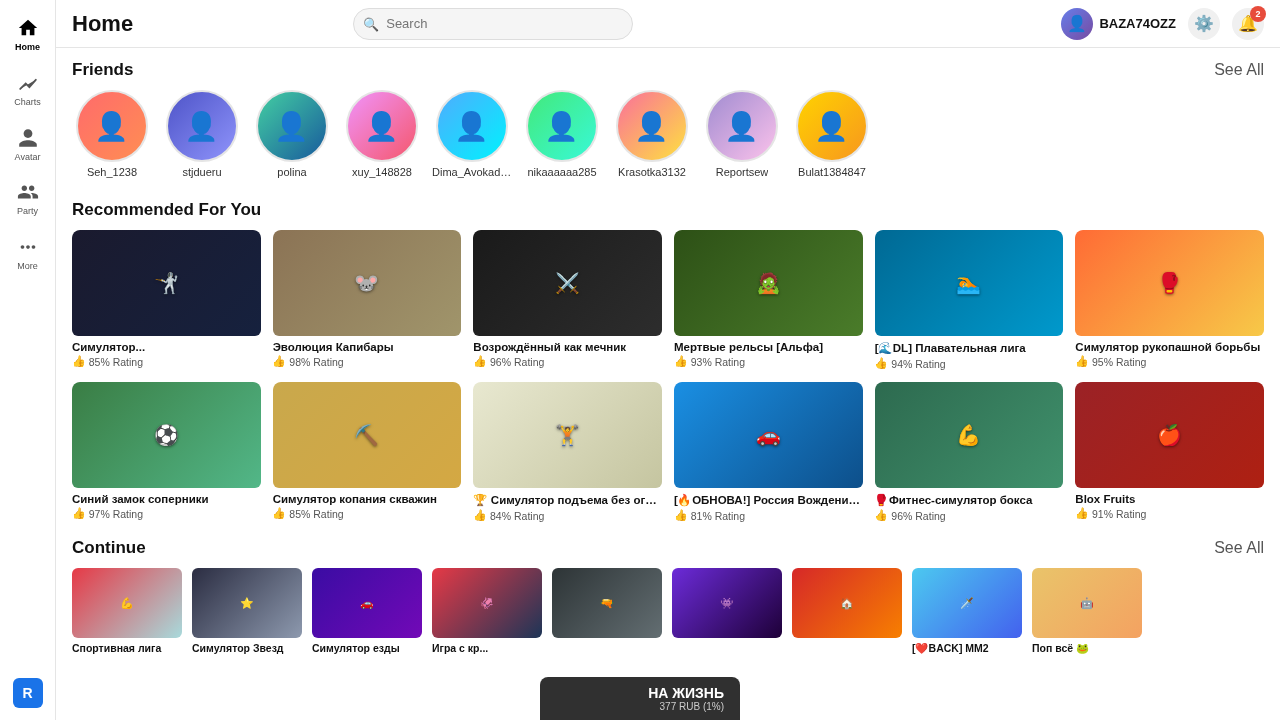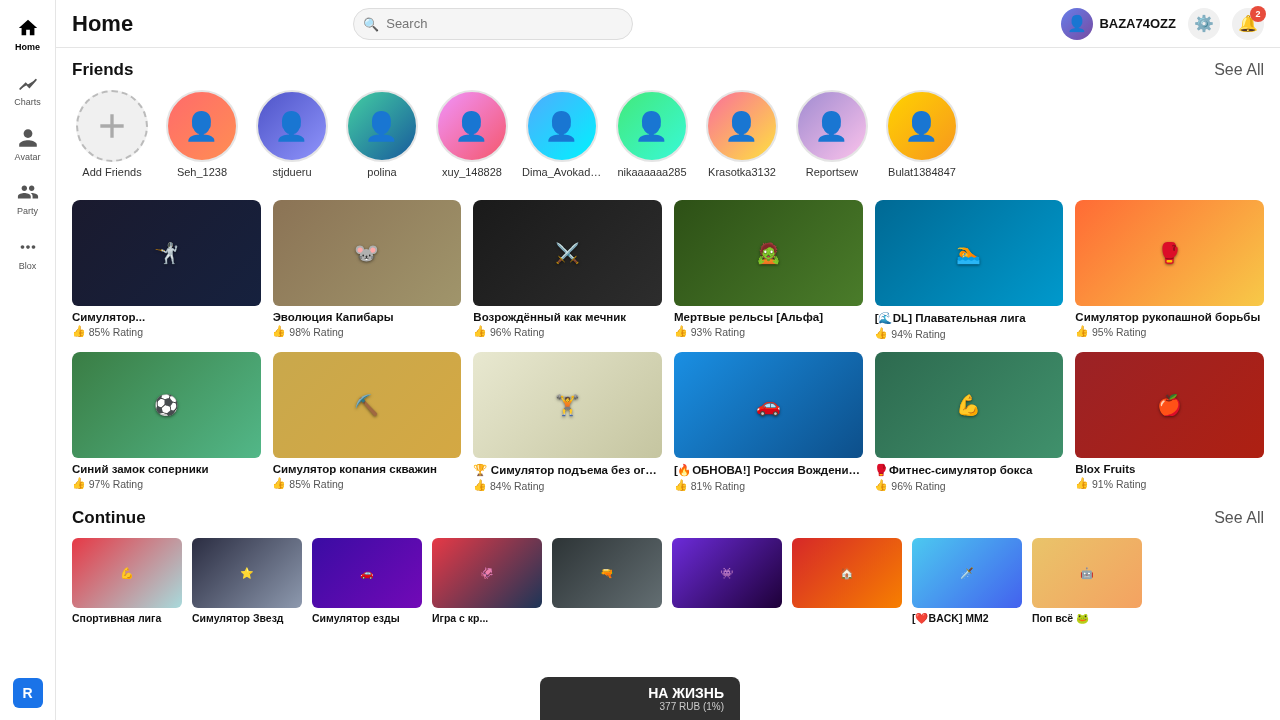--- a/index.html
+++ b/index.html
@@ -417,21 +417,21 @@
         </svg>
     </div>
     <span class="label">Party</span>
   </div>
   <div class="sidebar-item">
     <div class="icon-wrap">
       <svg viewBox="0 0 24 24" fill="currentColor">
           <path d="M6 10c-1.1 0-2 .9-2 2s.9 2 2 2 2-.9 2-2-.9-2-2-2zm12 0c-1.1 0-2 .9-2 2s.9 2 2 2 2-.9 2-2-.9-2-2-2zm-6 0c-1.1 0-2 .9-2 2s.9 2 2 2 2-.9 2-2-.9-2-2-2z"></path>
         </svg>
     </div>
-    <span class="label">Blox</span>
+    <span class="label">More</span>
   </div>
   <div class="sidebar-bottom">
     <div style="width:30px;height:30px;background:#1a73e8;border-radius:6px;display:flex;align-items:center;justify-content:center;cursor:pointer;">
       <span style="color:white;font-weight:bold;font-size:14px;">R</span>
     </div>
   </div>
 </div>
 
 <div id="main">
 
@@ -458,28 +458,20 @@
     </div>
   </div>
 
   <div id="content">
 
     <div class="section-header">
       <span class="section-title">Friends</span>
       <button class="see-all-btn">See All</button>
     </div>
     <div id="friends-row">
-      <div class="friend-item">
-        <div class="friend-avatar" style="background:#f0f0f0;border:2px dashed #bbb;">
-          <svg viewBox="0 0 24 24" fill="#aaa" width="36" height="36">
-              <path d="M19 13h-6v6h-2v-6H5v-2h6V5h2v6h6v2z"></path>
-            </svg>
-        </div>
-        <span class="friend-name">Add Friends</span>
-      </div>
 
     <div class="friend-item">
     <div class="friend-avatar fa-1">
       <div class="friend-avatar-inner">👤</div>
     </div>
     <span class="friend-name">Seh_1238</span>
   </div>
         <div class="friend-item">
     <div class="friend-avatar fa-2">
       <div class="friend-avatar-inner">👤</div>
@@ -523,20 +515,23 @@
     <span class="friend-name">Reportsew</span>
   </div>
         <div class="friend-item">
     <div class="friend-avatar fa-9">
       <div class="friend-avatar-inner">👤</div>
     </div>
     <span class="friend-name">Bulat1384847</span>
   </div>
       </div>
 
+    <div class="section-header">
+      <span class="section-title">Recommended For You</span>
+    </div>
     <div class="games-grid" id="recommended-grid">
 
     <div class="game-card">
     <div class="game-thumb">
       <div class="game-thumb-bg gc-1">🤺</div>
     </div>
     <div class="game-name">Симулятор...</div>
     <div class="game-rating">
       <span class="rating-icon">👍</span>
       <span>85% Rating</span>

